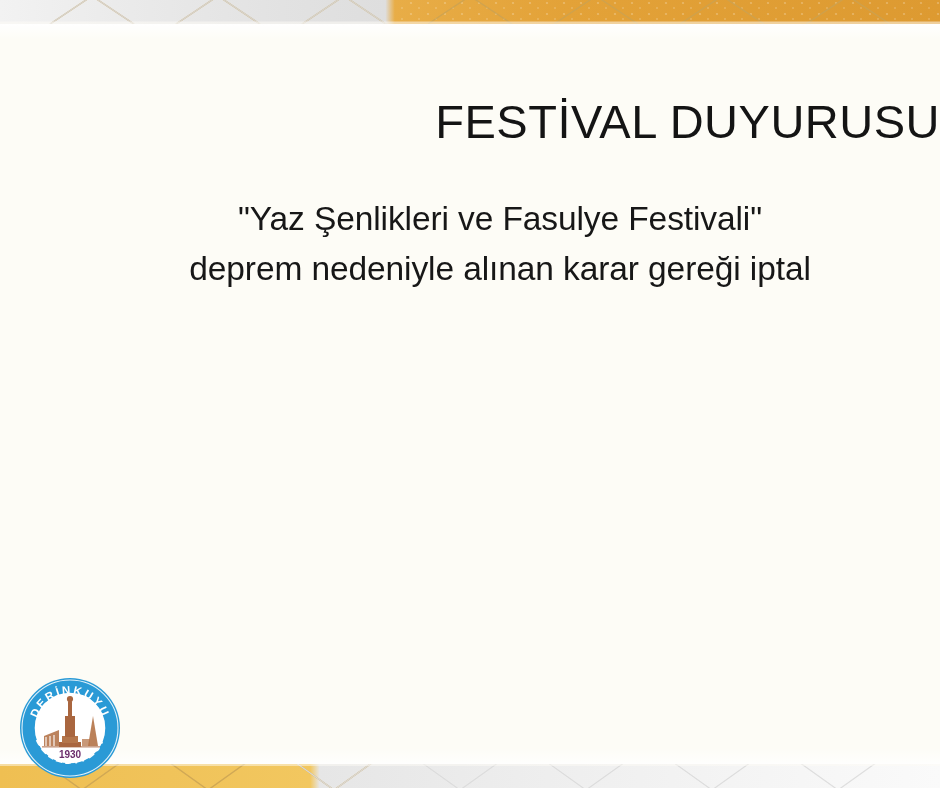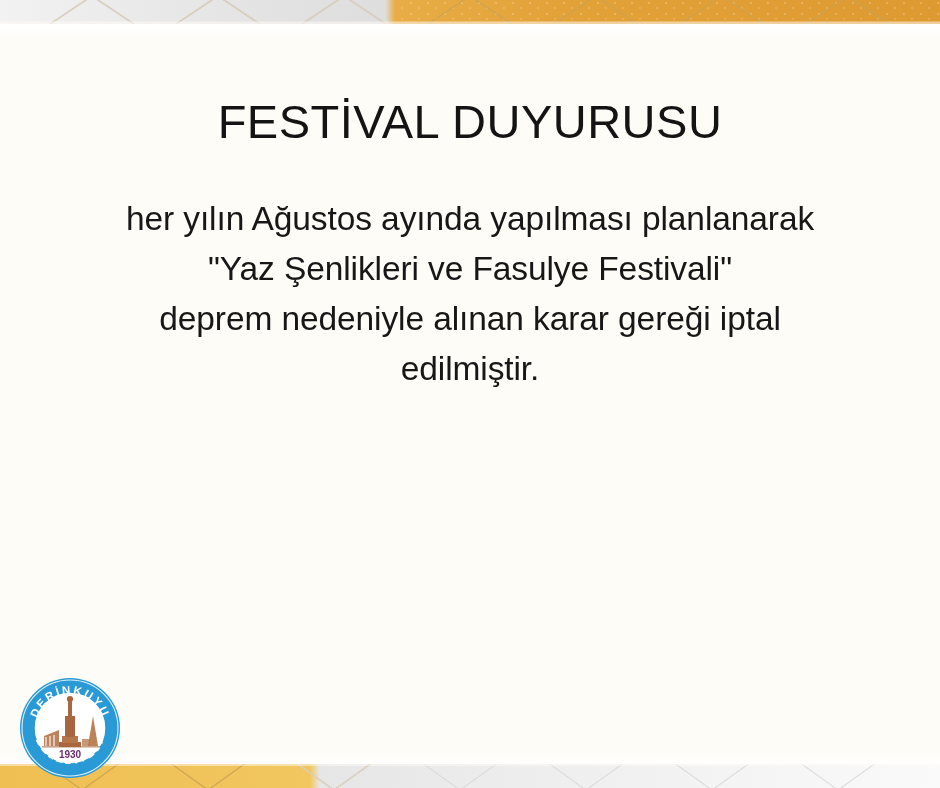--- a/index.html
+++ b/index.html
@@ -63,21 +63,21 @@
 
   
   .content {
     position: absolute;
     left: 0;
     top: 0;
     width: 940px;
     height: 788px;
     display: flex;
     flex-direction: column;
-    align-items: center;
+    align-items: flex-end;
     box-sizing: border-box;
     padding-top: 96px;
   }
 
   .title {
     font-size: 47px;
     font-weight: 400;
     letter-spacing: 0.5px;
     color: #141414;
     text-align: center;
@@ -159,24 +159,22 @@
       <rect x="0" y="21.5" width="940" height="2.5" fill="#fdfcf6" opacity="0.55"></rect>
     </svg>
   </div>
   <div class="band-top-fade"></div>
 
   <div class="content">
 
     <h1 class="title">FESTİVAL DUYURUSU</h1>
 
     <div class="body-text">
-      <span class="line">her yılın Ağustos ayında yapılması planlanarak</span>
       <span class="line">"Yaz Şenlikleri ve Fasulye Festivali"</span>
       <span class="line">deprem nedeniyle alınan karar gereği iptal</span>
-      <span class="line">edilmiştir.</span>
       <span class="line blank"></span>
     </div>
 
   </div>
 
   <div class="band-bottom-fade"></div>
   <div class="band band-bottom">
     <svg viewBox="0 0 940 24" preserveAspectRatio="none" aria-hidden="true">
       <defs>
         <linearGradient id="botGrad" x1="0" y1="0" x2="1" y2="0">

